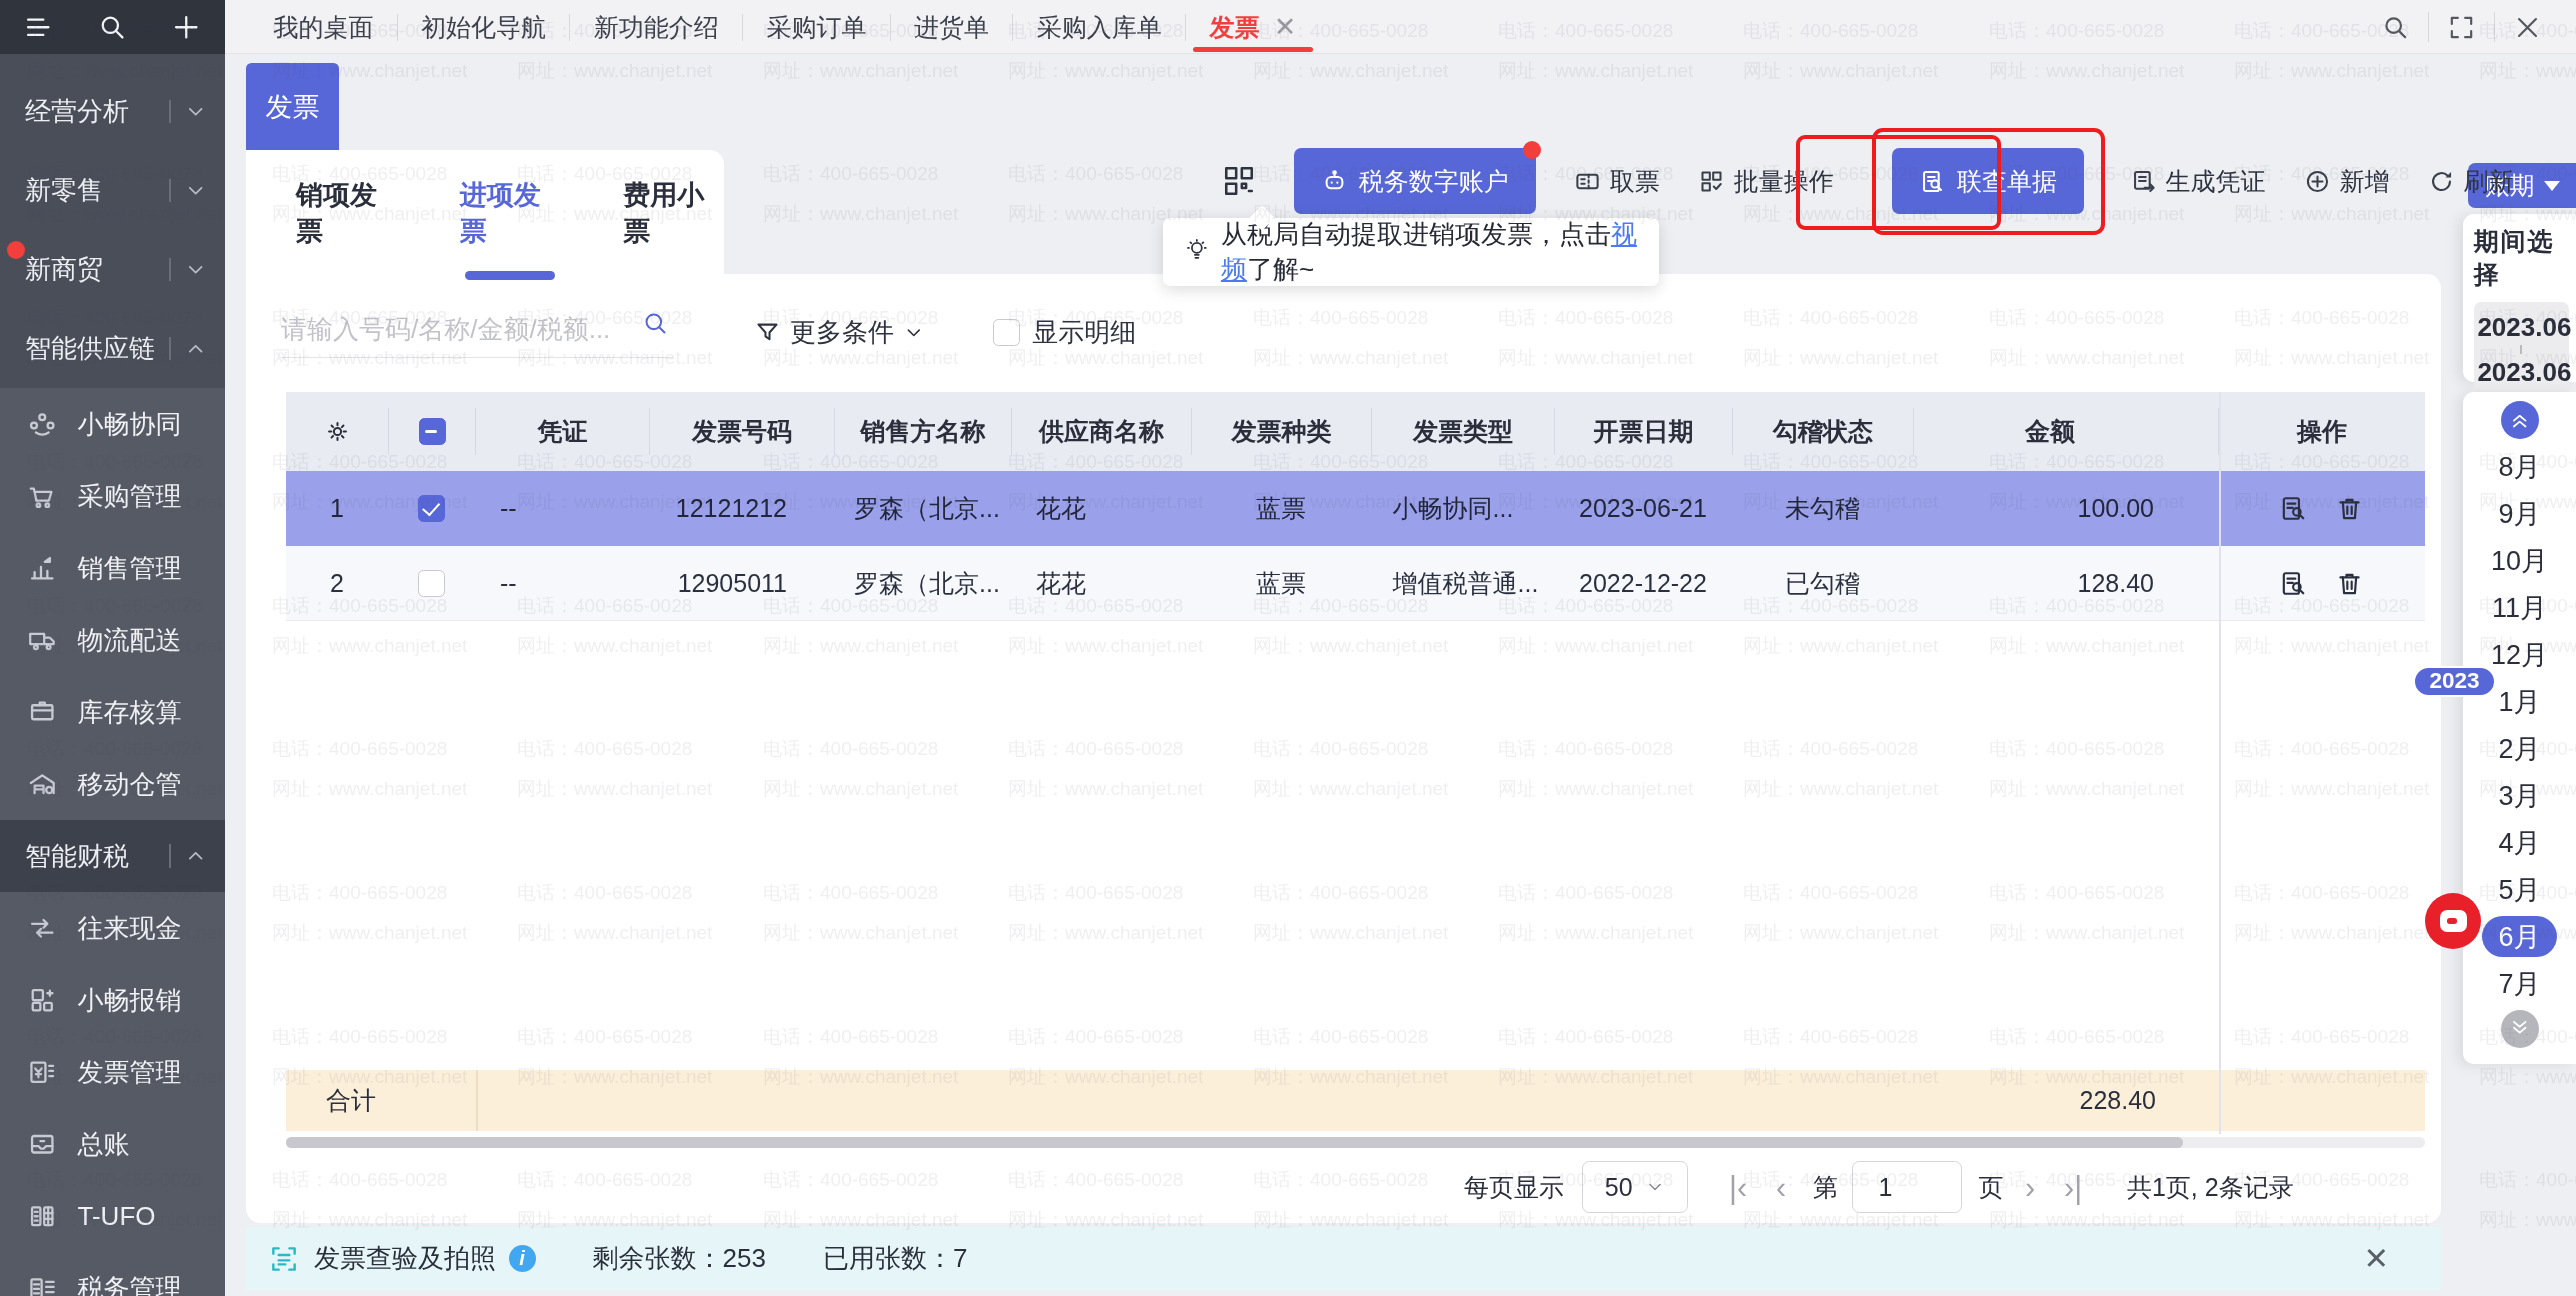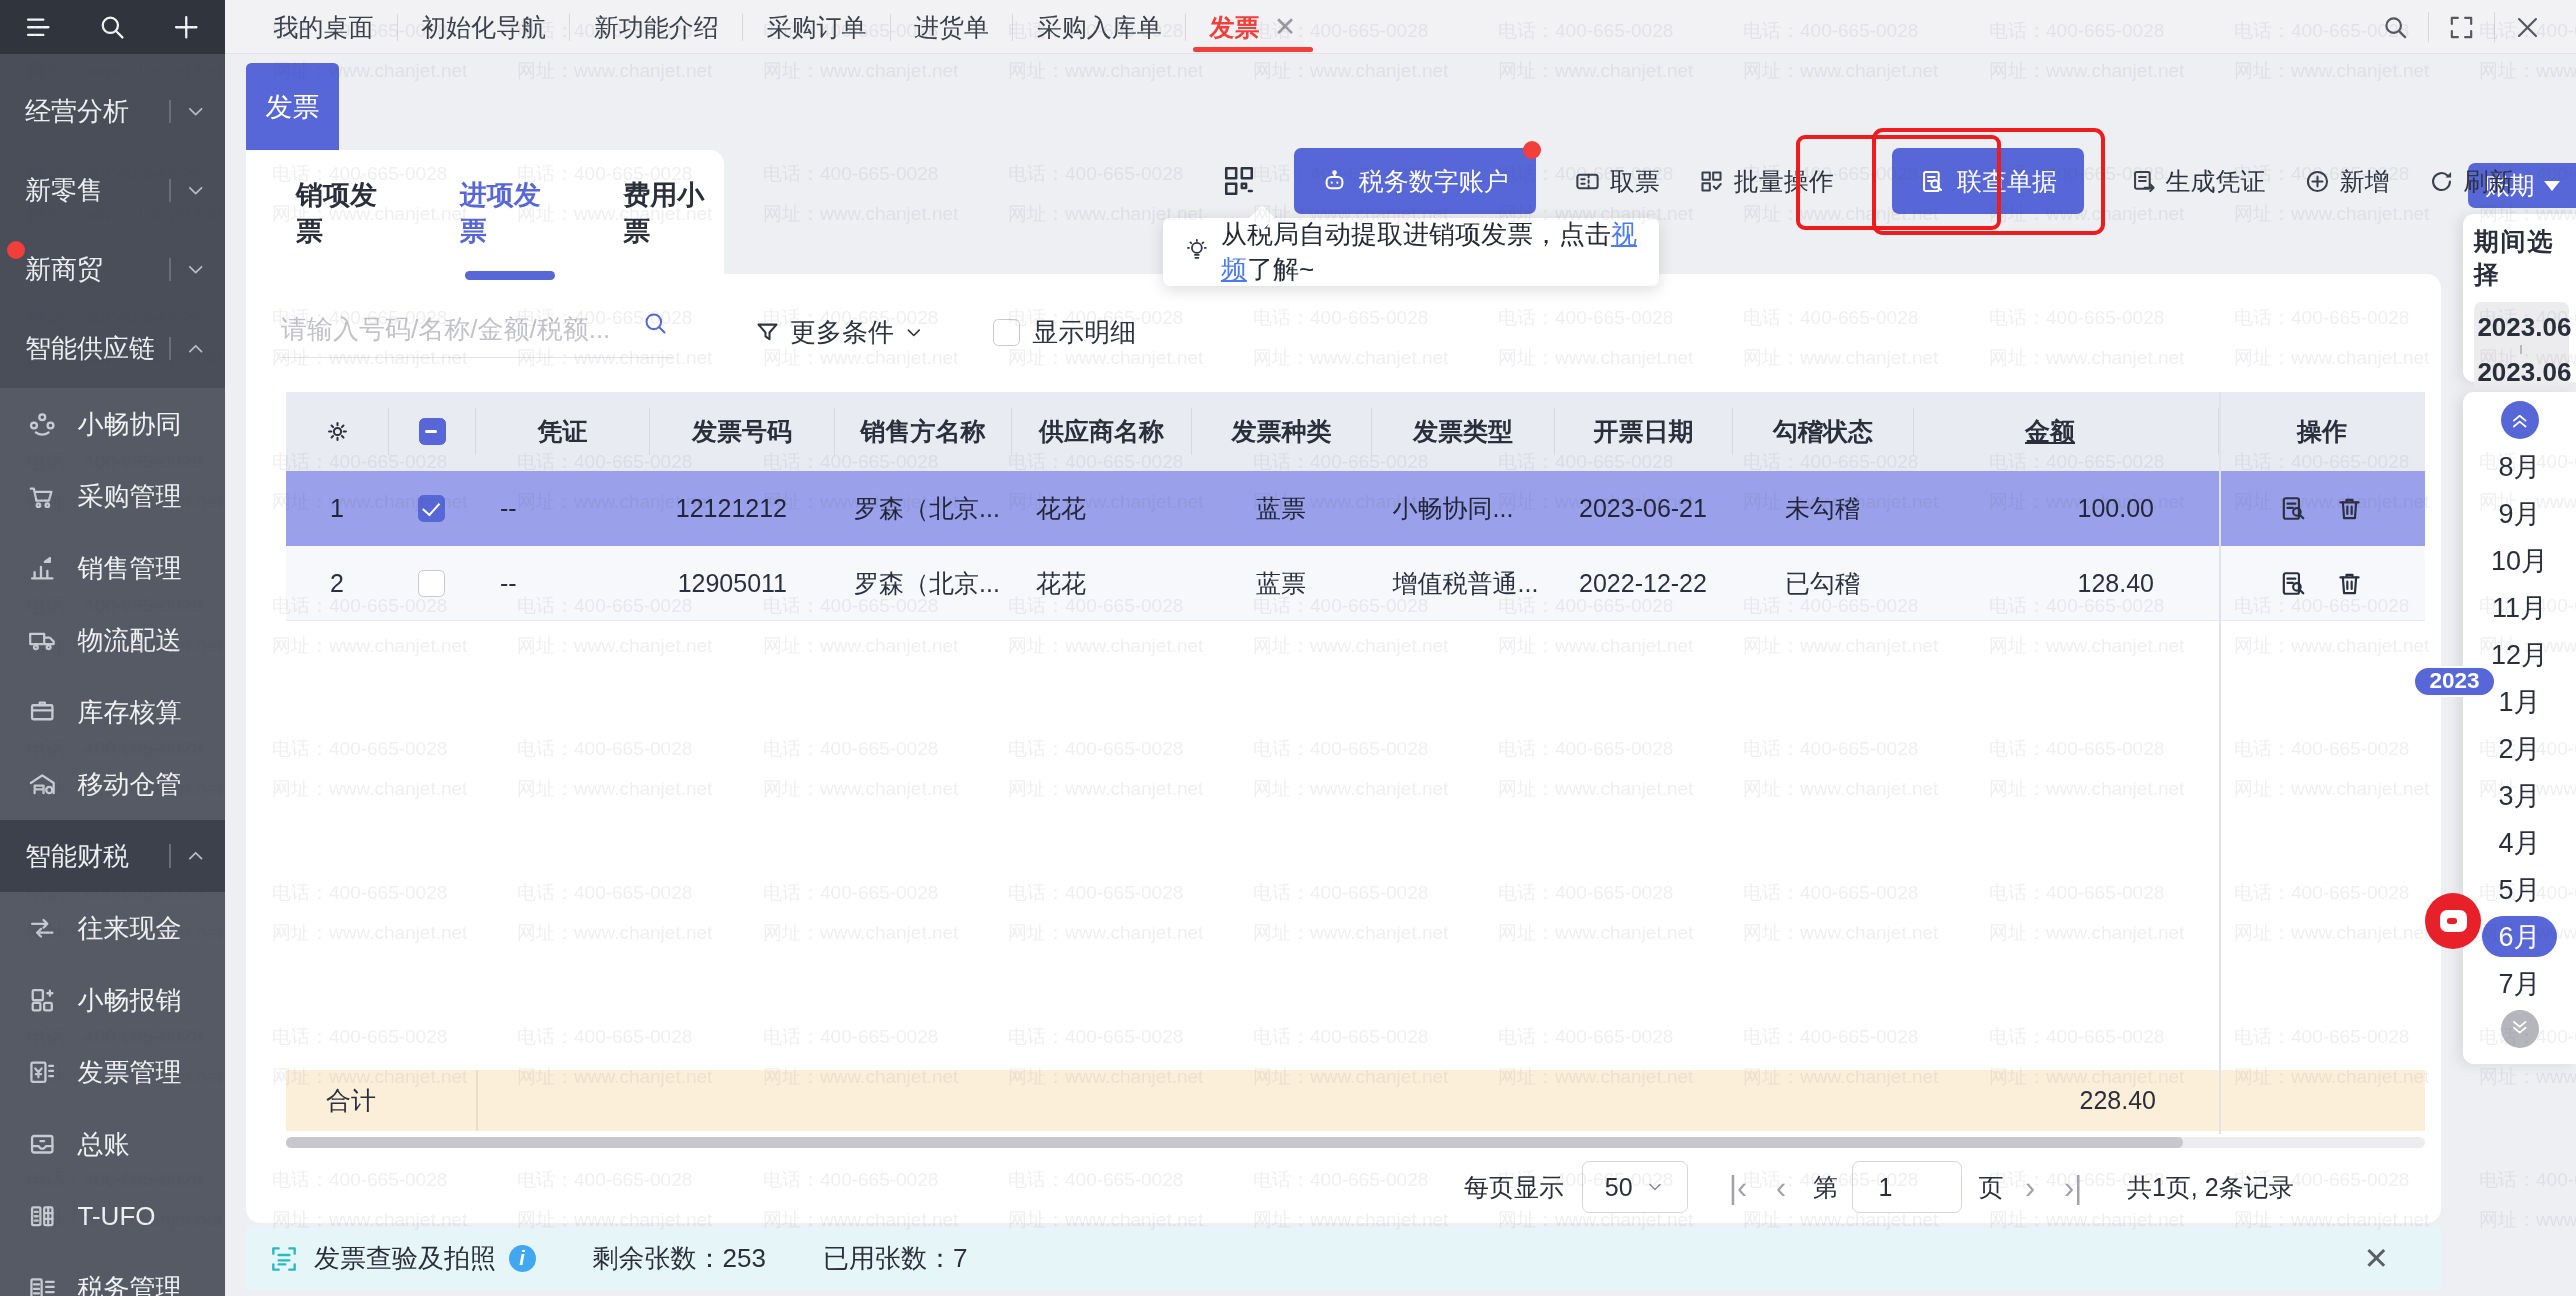--- a/index.html
+++ b/index.html
@@ -618,21 +618,21 @@
         <span class="chk ind"></span>
       </div>
       <div class="cell c-center" style="width: 174px;">凭证</div>
       <div class="cell c-center" style="width: 185px;">发票号码</div>
       <div class="cell c-center" style="width: 177px; text-align: right;">销售方名称</div>
       <div class="cell c-center" style="width: 180px;">供应商名称</div>
       <div class="cell c-center" style="width: 180px;">发票种类</div>
       <div class="cell c-center" style="width: 183px;">发票类型</div>
       <div class="cell c-center" style="width: 178px;">开票日期</div>
       <div class="cell c-center" style="width: 181px;">勾稽状态</div>
-      <div class="cell c-center" style="width: 273px; text-decoration: underline;">金额</div>
+      <div class="cell c-center" style="width: 273px;">金额</div>
       <div class="cell c-center opgap" style="width: 207px;">操作</div>
     </div>
   <div id="tbody">
       <div class="trow datarow sel">
         <div class="cell c-center" style="width: 102px;">1</div>
         <div class="cell c-center" style="width: 87px;">
           <span class="chk on"></span>
         </div>
         <div class="cell c-left" style="width: 174px; padding-left: 25px;">--</div>
         <div class="cell c-right" style="width: 185px; padding-right: 47px;">12121212</div>

